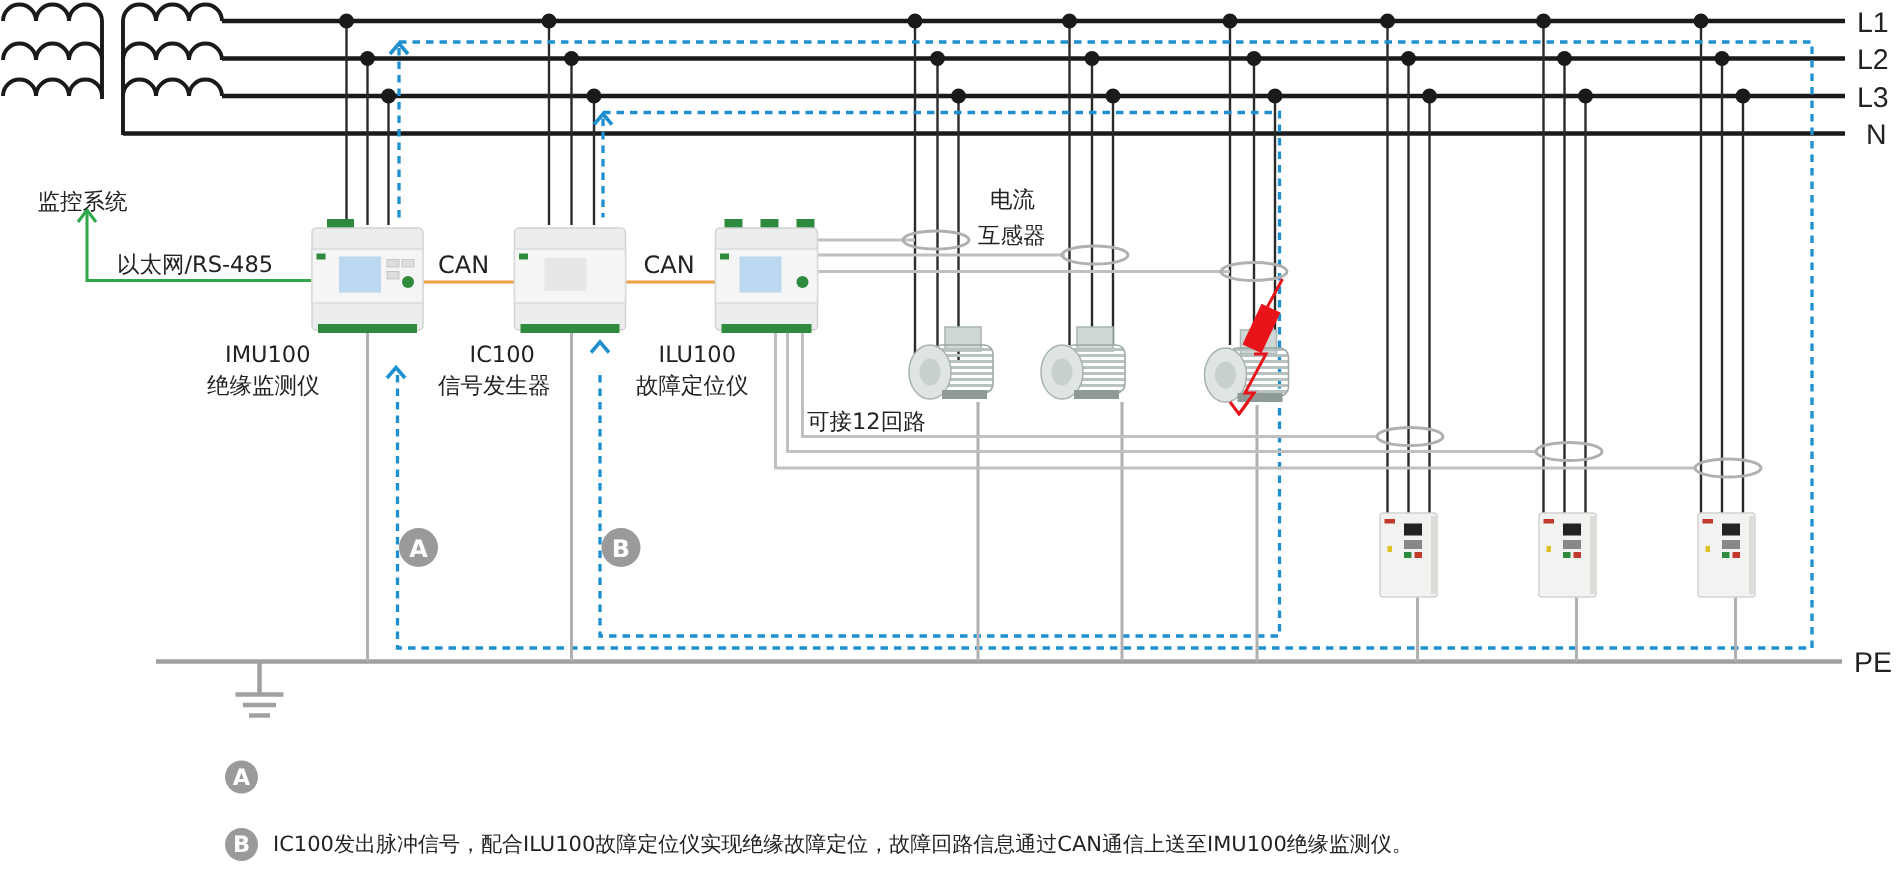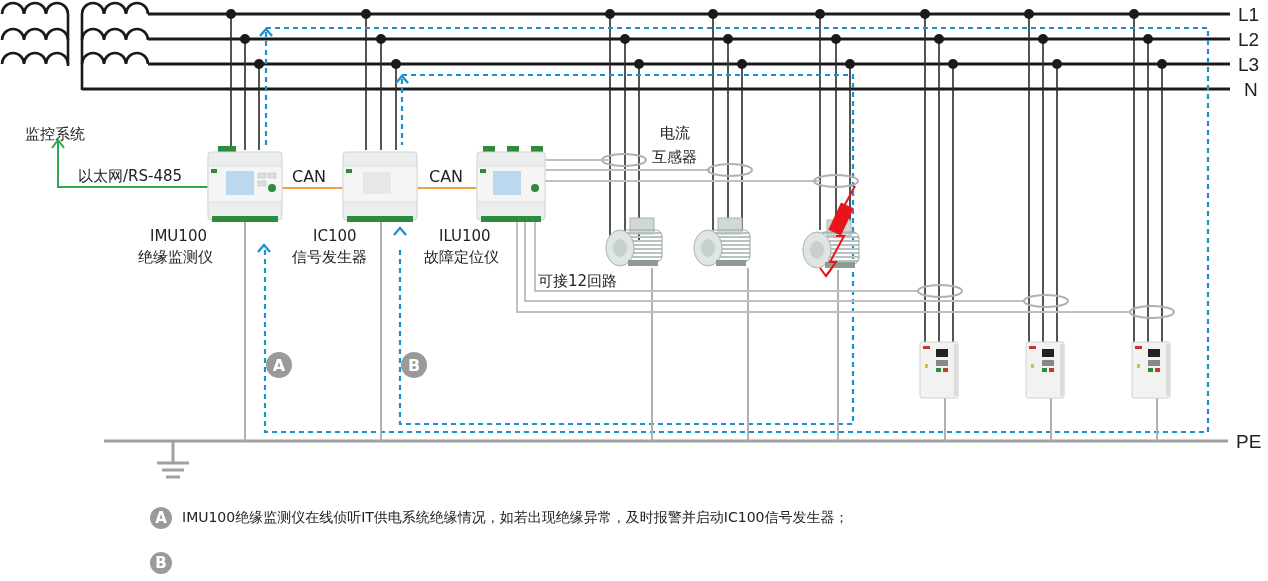--- a/index.html
+++ b/index.html
@@ -279,17 +279,17 @@
     <text x="279" y="371" text-anchor="middle" font-size="16" font-weight="bold" fill="#fff" font-family="DejaVu Sans, sans-serif">A</text>
   </g>
   <g>
     <circle cx="414" cy="365" r="13" fill="#9a9a9a"></circle>
     <text x="414" y="371" text-anchor="middle" font-size="16" font-weight="bold" fill="#fff" font-family="DejaVu Sans, sans-serif">B</text>
   </g>
 </svg>
 
 <div class="cap" style="left:150px; top:507px;">
   <span class="badge">A</span>
-  <span>IMU100绝缘监测仪在线侦听IT供电系统绝缘情况，如若出现绝缘异常，及时报警并启动IC100信号发生器；</span>
 </div>
 <div class="cap" style="left:150px; top:552px;">
   <span class="badge">B</span>
+  <span>IC100发出脉冲信号，配合ILU100故障定位仪实现绝缘故障定位，故障回路信息通过CAN通信上送至IMU100绝缘监测仪。</span>
 </div>
 
 </body></html>

